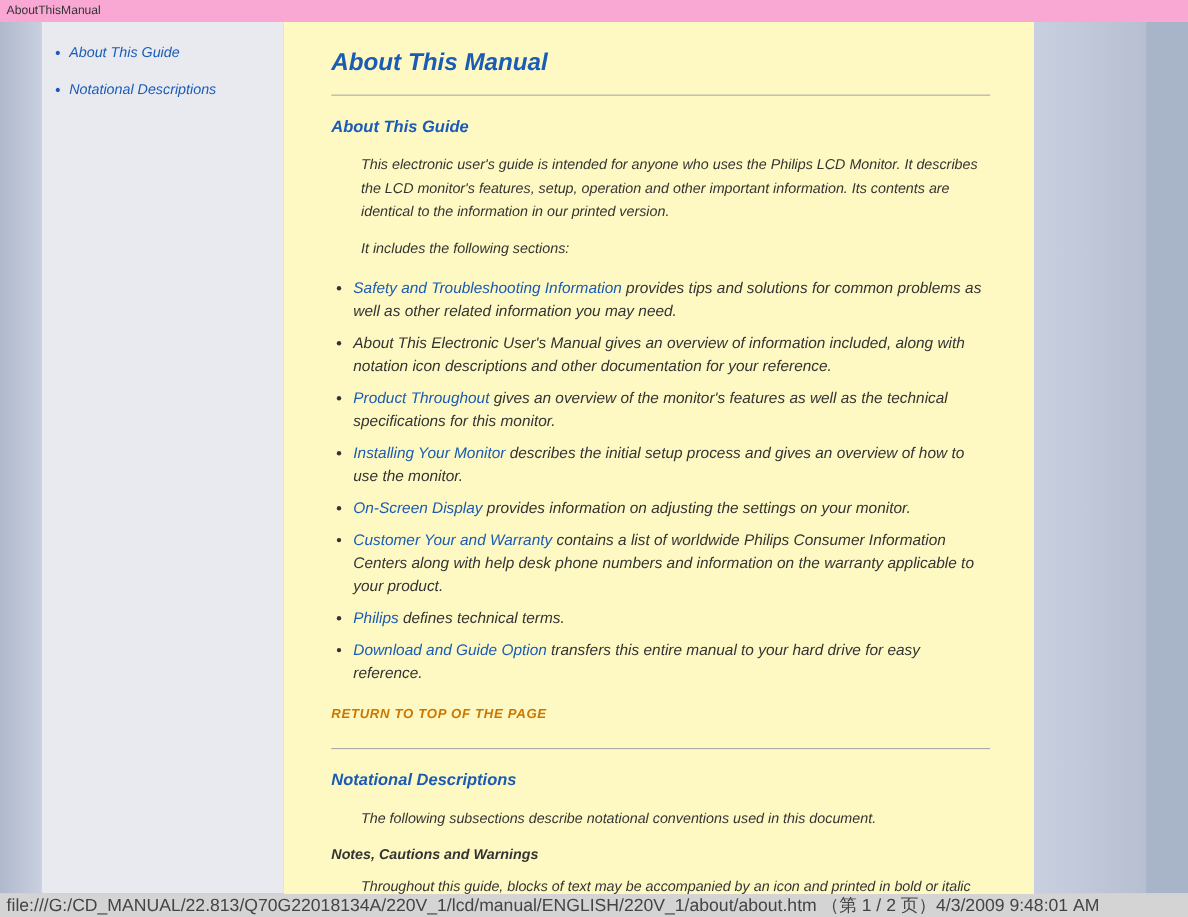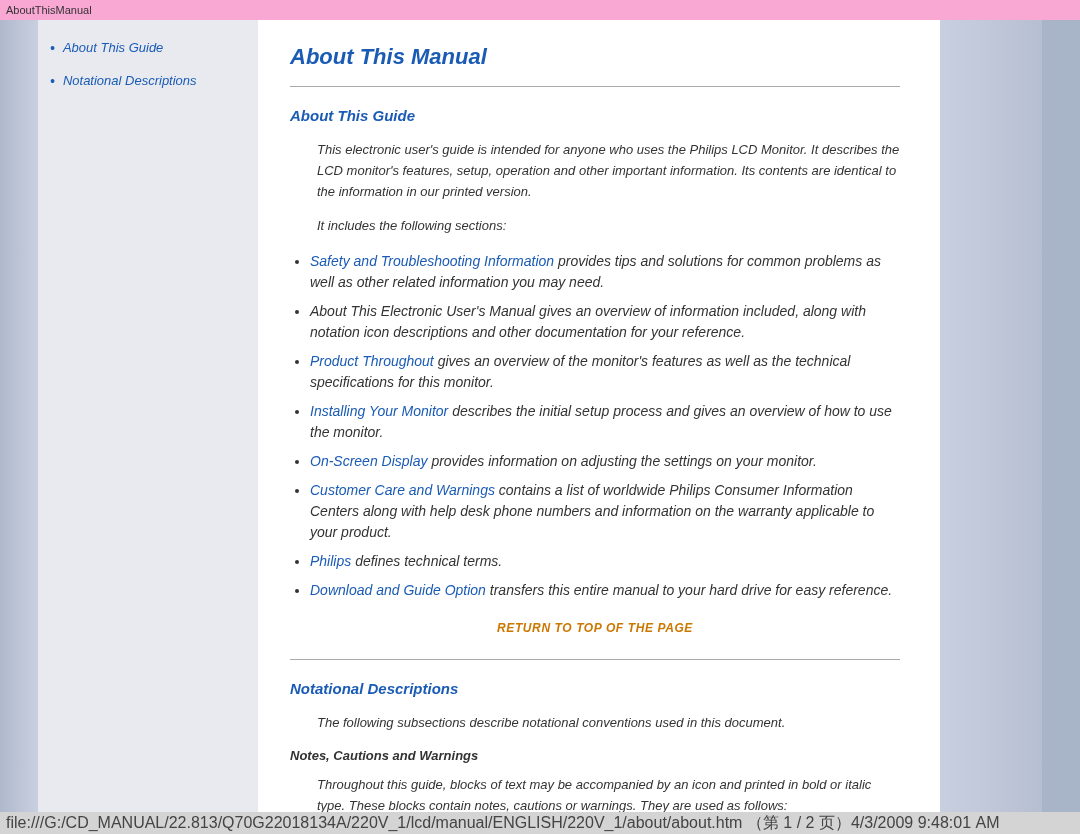--- a/index.html
+++ b/index.html
@@ -54,23 +54,23 @@
     .sidebar-link::before {
       content: "•";
       margin-right: 8px;
       color: #1a5bb5;
       font-size: 14px;
       line-height: 1.2;
     }
     
     #content-wrapper {
       flex: 1;
-      background: #ffffff;
+      background: #fef9c3;
       overflow-y: auto;
-      padding: 24px 40px 20px 32px;
+      padding: 24px 40px 20px 43px;
     }
     h1.page-title {
       color: #1a5bb5;
       font-size: 22px;
       font-weight: bold;
       margin-bottom: 16px;
     }
     hr.divider {
       border: none;
       border-top: 1px solid #aaa;
@@ -104,21 +104,21 @@
       color: #1a5bb5;
       text-decoration: none;
     }
     .return-link {
       color: #cc7700;
       text-decoration: none;
       font-size: 12px;
       font-weight: bold;
       letter-spacing: 0.05em;
       display: block;
-      text-align: center;
+      text-align: left;
       margin: 20px 0 24px 0;
     }
     h3.sub-section-title {
       font-size: 13px;
       font-weight: bold;
       color: #333;
       margin-bottom: 12px;
     }
     
     .right-area {
@@ -160,21 +160,21 @@
     </div>
 
   <div id="content-wrapper">
     
   <h1 class="page-title">About This Manual</h1><hr class="divider"><a name="about-guide" id="about-guide"></a><h2 class="section-title">About This Guide</h2><p class="body-text">This electronic user's guide is intended for anyone who uses the Philips LCD Monitor. It describes the LCD monitor's features, setup, operation and other important information. Its contents are identical to the information in our printed version.</p><p class="body-text">It includes the following sections:</p><ul class="content-list">
         <li><a class="inline-link" href="#">Safety and Troubleshooting Information</a><span> provides tips and solutions for common problems as well as other related information you may need.</span></li>
         <li>About This Electronic User's Manual gives an overview of information included, along with notation icon descriptions and other documentation for your reference.</li>
         <li><a class="inline-link" href="#">Product Throughout</a><span> gives an overview of the monitor's features as well as the technical specifications for this monitor.</span></li>
         <li><a class="inline-link" href="#">Installing Your Monitor</a><span> describes the initial setup process and gives an overview of how to use the monitor.</span></li>
         <li><a class="inline-link" href="#">On-Screen Display</a><span> provides information on adjusting the settings on your monitor.</span></li>
-        <li><a class="inline-link" href="#">Customer Care and Warnings</a><span> contains a list of worldwide Philips Consumer Information Centers along with help desk phone numbers and information on the warranty applicable to your product.</span></li>
+        <li><a class="inline-link" href="#">Customer Your and Warranty</a><span> contains a list of worldwide Philips Consumer Information Centers along with help desk phone numbers and information on the warranty applicable to your product.</span></li>
         <li><a class="inline-link" href="#">Philips</a><span> defines technical terms.</span></li>
         <li><a class="inline-link" href="#">Download and Guide Option</a><span> transfers this entire manual to your hard drive for easy reference.</span></li>
       </ul><a class="return-link" href="#">RETURN TO TOP OF THE PAGE</a><hr class="divider"><a name="notational" id="notational"></a><h2 class="section-title">Notational Descriptions</h2><p class="body-text">The following subsections describe notational conventions used in this document.</p><h3 class="sub-section-title">Notes, Cautions and Warnings</h3><p class="body-text">Throughout this guide, blocks of text may be accompanied by an icon and printed in bold or italic type. These blocks contain notes, cautions or warnings. They are used as follows:</p></div>
 
   <div class="right-area">
     <div class="right-stripe-inner"></div>
   </div>
 </div>
 
 <div id="status-bar">

